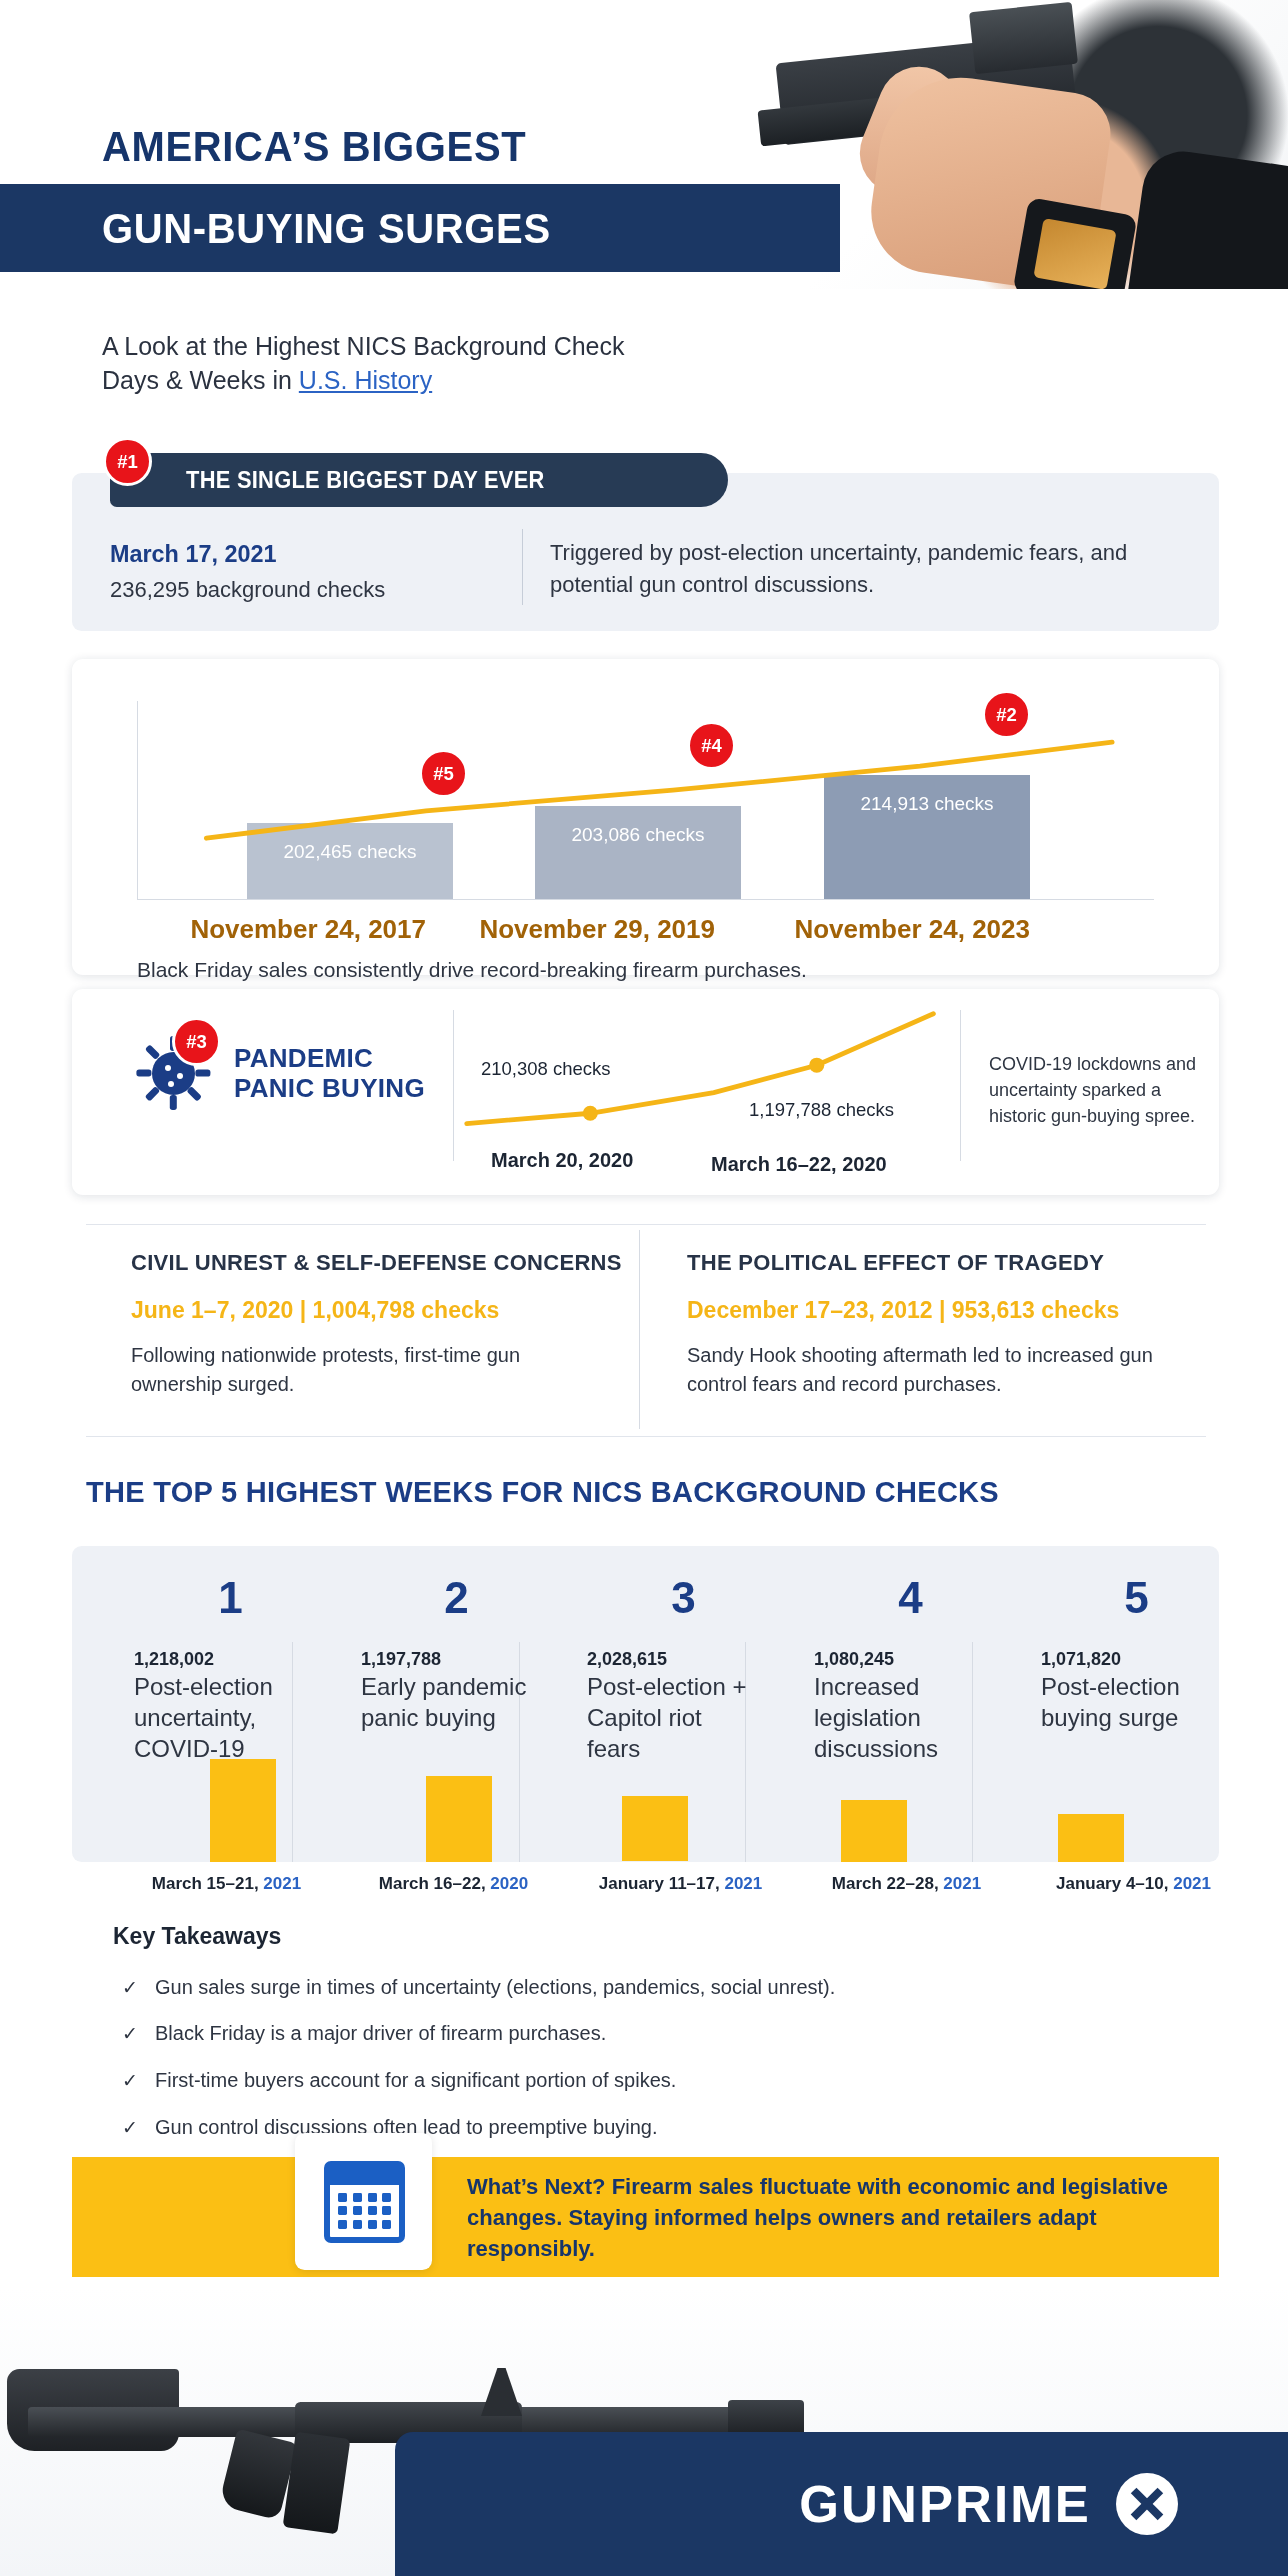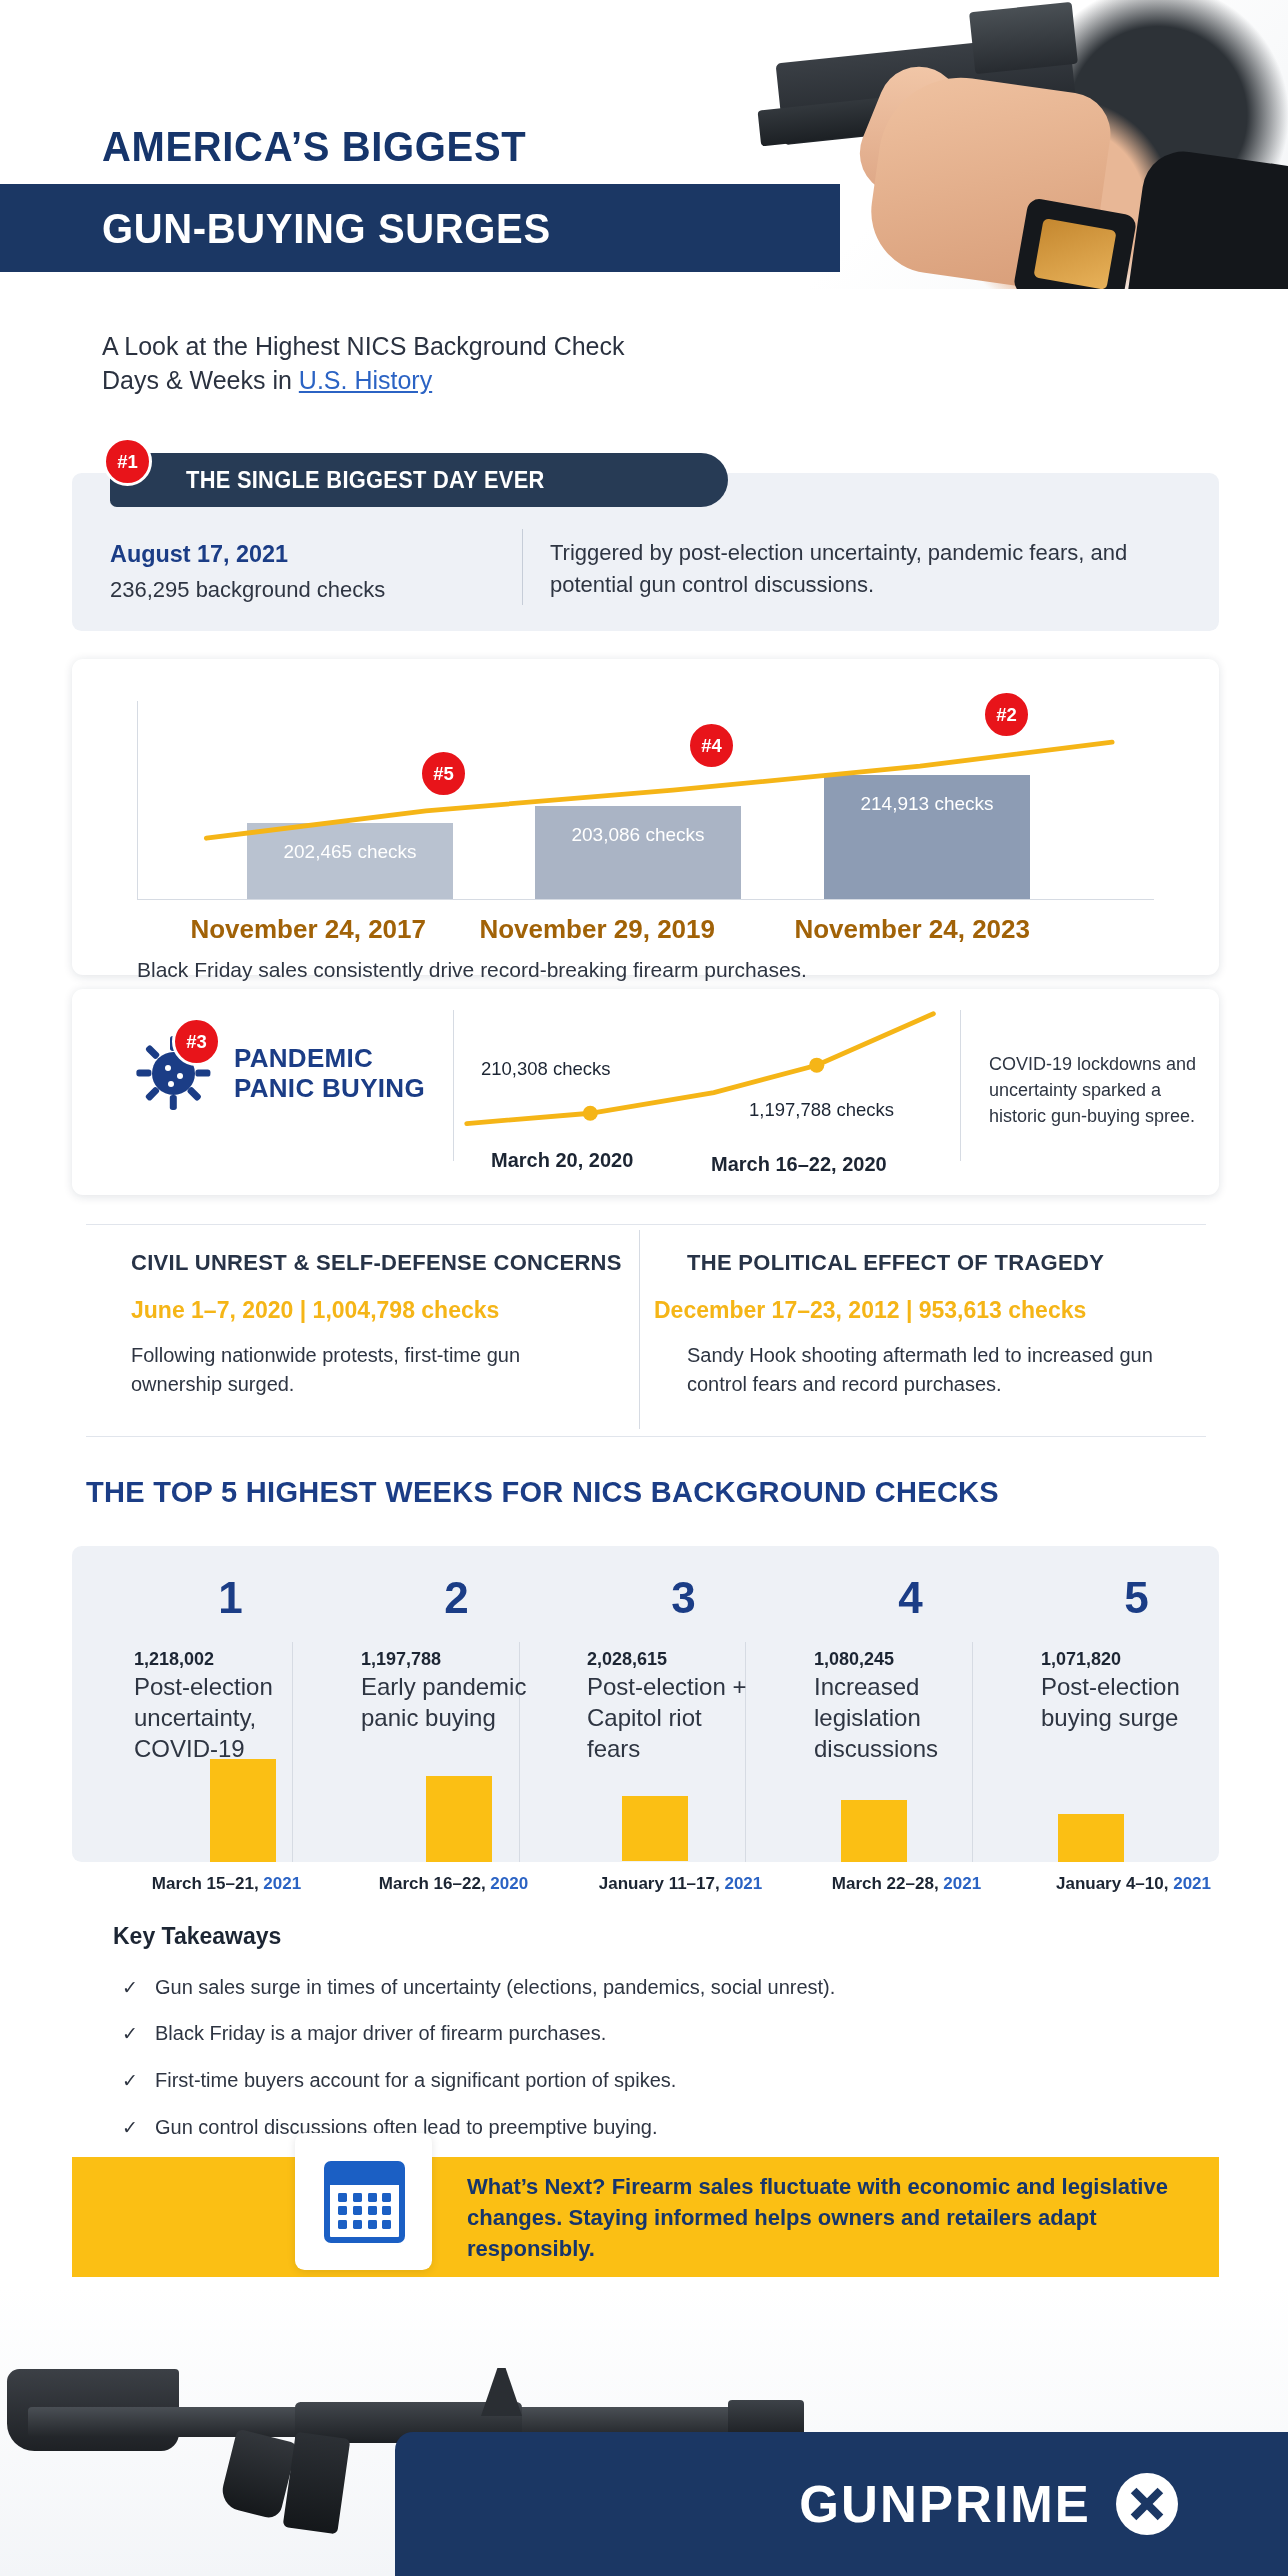--- a/index.html
+++ b/index.html
@@ -338,21 +338,21 @@
     position: absolute;
     font-size: 20px;
     line-height: 1.45;
     color: #2e3542;
     width: 481px;
   }
   .c1h { left: 131px; top: 1250px; }
   .c1v { left: 131px; top: 1297px; }
   .c1b { left: 131px; top: 1341px; width: 426px; }
   .c2h { left: 687px; top: 1250px; }
-  .c2v { left: 654px; top: 1297px; }
+  .c2v { left: 687px; top: 1297px; }
   .c2b { left: 687px; top: 1341px; width: 495px; }
 
   
   .top5-title {
     position: absolute;
     left: 86px; top: 1476px;
     font-size: 29px;
     font-weight: 800;
     color: #1b3d86;
     letter-spacing: 0.3px;
@@ -552,21 +552,21 @@
   <div class="subtitle">
     <span>A Look at the Highest NICS Background Check</span><br>
     <span>Days &amp; Weeks in </span><u>U.S. History</u>
   </div>
 
   <div class="sec1"></div>
   <div class="dark-tab">
     <span>THE SINGLE BIGGEST DAY EVER</span>
   </div>
   <div class="badge b1">#1</div>
-  <div class="sec1-date">August 17, 2021</div>
+  <div class="sec1-date">March 17, 2021</div>
   <div class="sec1-checks">236,295 background checks</div>
   <div class="sec1-divider"></div>
   <div class="sec1-note">Triggered by post-election uncertainty, pandemic fears, and potential gun control discussions.</div>
 
   <div class="sec2"></div>
   <div class="bf-plot">
     <div class="bf-axis-y"></div>
     <div class="bf-axis-x"></div>
     <div class="bf-bar b-1">202,465  checks</div>
     <div class="bf-bar b-2">203,086 checks</div>

